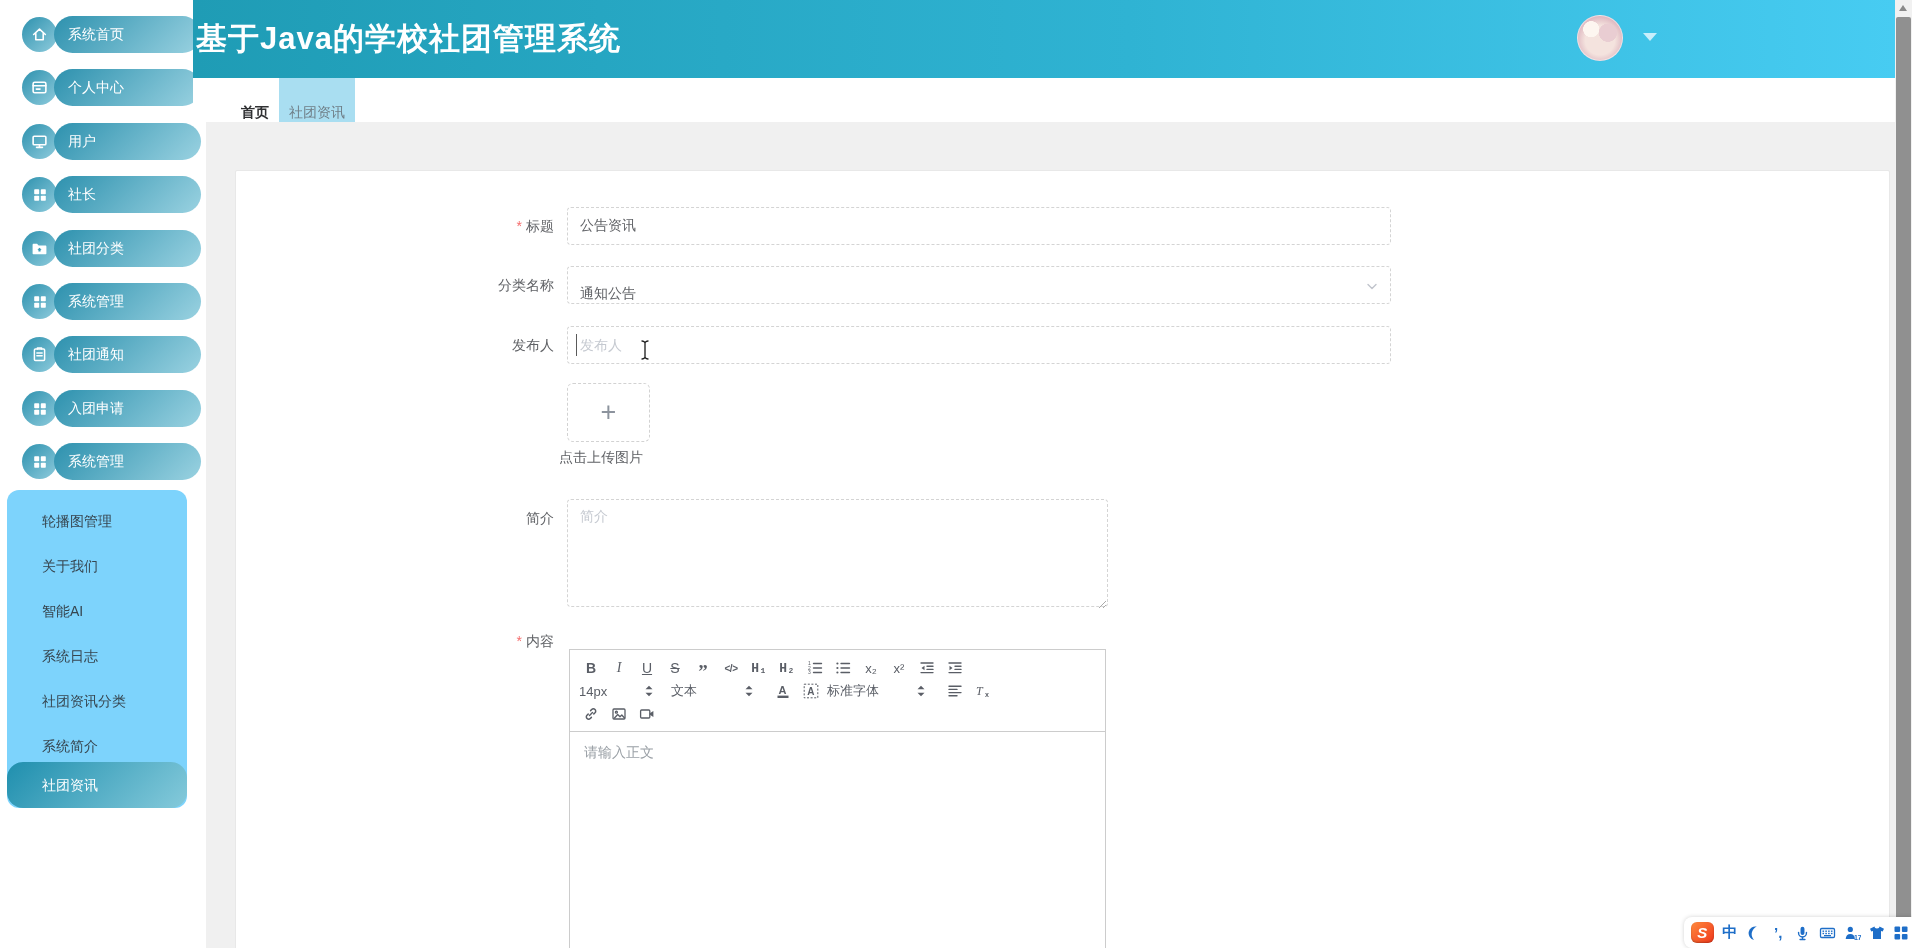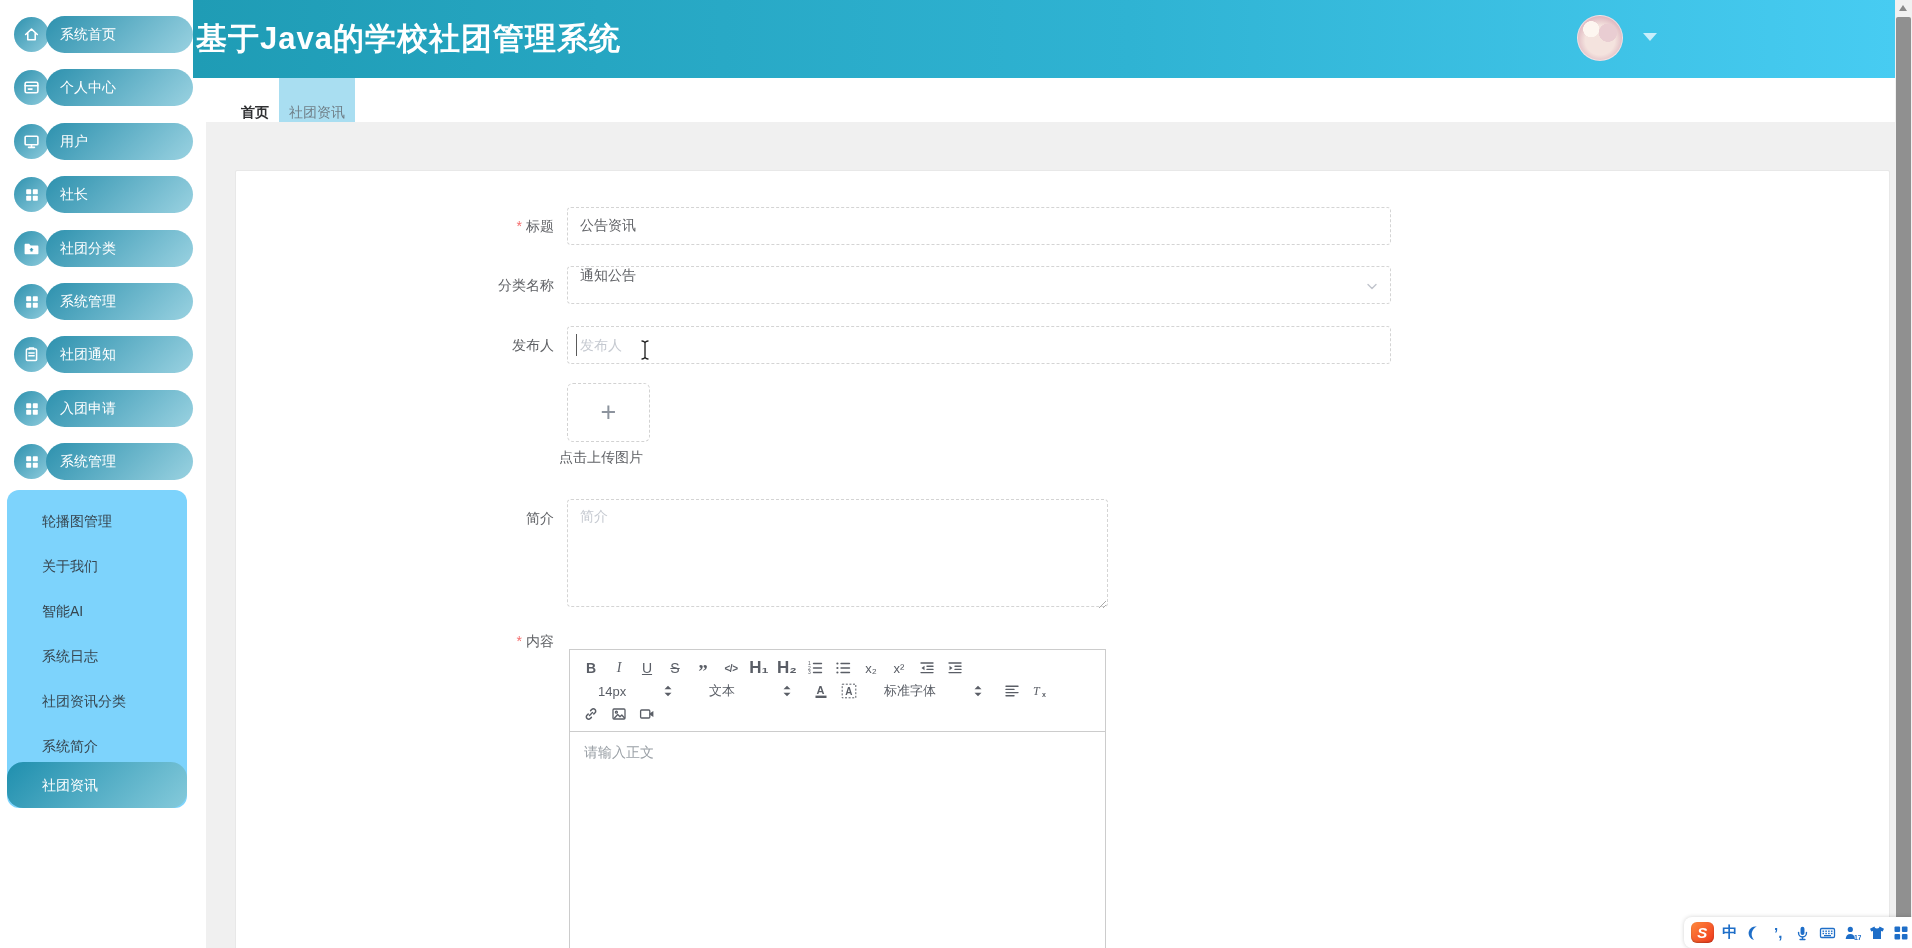--- a/index.html
+++ b/index.html
@@ -29,21 +29,21 @@
   .content{position:absolute;left:206px;top:122px;width:1702px;height:826px;background:#f0f0f0;}
   .card{position:absolute;left:29px;top:48px;width:1653px;height:790px;background:#fff;
         border:1px solid #e8e8e8;border-radius:2px;}
 
   .f-label{position:absolute;left:0;width:318px;text-align:right;font-size:14px;color:#606266;line-height:38px;white-space:nowrap;}
   .req{color:#f56c6c;margin-right:4px;}
   .f-input{position:absolute;left:331px;width:824px;height:38px;border:1px dashed #d4d4d4;border-radius:4px;
            box-sizing:border-box;font-size:14px;color:#606266;padding:0 12px;background:#fff;outline:none;
            font-family:"Liberation Sans","DejaVu Sans",sans-serif;}
   .f-input::placeholder{color:#c6cad1;}
-  .f-select{display:flex;align-items:flex-start;cursor:pointer;}
+  .f-select{display:flex;align-items:flex-end;cursor:pointer;}
   .sel-arrow{position:absolute;right:10px;top:11px;width:16px;height:16px;color:#c0c4cc;}
   .input-caret{position:absolute;left:340px;top:163px;width:1px;height:22px;background:#5a5a5a;}
 
   .upload-box{position:absolute;left:331px;top:212px;width:81px;height:57px;border:1px dashed #d2d2d2;border-radius:6px;
               display:flex;align-items:center;justify-content:center;color:#8c939d;font-size:27px;font-weight:300;cursor:pointer;background:#fff;}
   .upload-hint{position:absolute;left:323px;top:278px;font-size:14px;color:#606266;}
 
   .f-textarea{position:absolute;left:331px;top:328px;width:541px;height:108px;border:1px dashed #d4d4d4;border-radius:4px;
               box-sizing:border-box;padding:8px 12px;font-size:14px;color:#606266;resize:none;outline:none;
               font-family:"Liberation Sans","DejaVu Sans",sans-serif;background:#fff;}
@@ -55,32 +55,32 @@
   .ed-toolbar{padding:6px 9px 5px 9px;border-bottom:1px solid #ccc;}
   .ed-row{display:flex;align-items:center;height:22px;margin:1px 0;}
   .ed-btn{display:inline-flex;align-items:center;justify-content:center;min-width:24px;height:20px;margin-right:4px;
           color:#5a5e66;font-size:14px;cursor:pointer;}
   .g-b{font-weight:bold;}
   .g-i{font-style:italic;font-family:"Liberation Serif","DejaVu Serif",serif;}
   .g-u{text-decoration:underline;}
   .g-s{text-decoration:line-through;}
   .g-q{font-family:"Liberation Serif","DejaVu Serif",serif;font-weight:900;font-size:19px;line-height:8px;padding-top:8px;}
   .g-code{font-size:10px;font-weight:bold;letter-spacing:-0.5px;}
-  .g-h{font-weight:bold;font-size:17px;}
+  .g-h{font-weight:bold;font-size:13px;font-family:Liberation Mono, monospace;}
   .g-x{font-size:13px;}
   .ed-select{display:inline-flex;align-items:center;justify-content:space-between;height:20px;margin-right:16px;
-             color:#5a5e66;font-size:13px;cursor:pointer;margin-left:19px;}
+             color:#5a5e66;font-size:13px;cursor:pointer;}
   .ed-btn[data-name="size-select"]{width:76px;justify-content:space-between;}
   .ed-btn[data-name="heading-select"]{width:84px;justify-content:space-between;}
   .ed-btn[data-name="font-select"]{width:100px;justify-content:space-between;}
   .ed-body{padding:12px 14px;font-size:14px;color:#9aa0a6;}
 
   
   .sidebar{position:absolute;left:0;top:0;width:193px;height:948px;background:#fff;}
-  .sb-item{position:absolute;left:8px;width:193px;height:37px;cursor:pointer;border-radius:10px;}
+  .sb-item{position:absolute;left:16px;width:193px;height:37px;cursor:pointer;border-radius:10px;}
   .sb-ico{position:absolute;left:6px;top:1px;width:35px;height:35px;border-radius:50%;
           background:linear-gradient(135deg,#2d91ae 0%,#8fccdd 100%);color:#fff;
           display:flex;align-items:center;justify-content:center;}
   .sb-pill{position:absolute;left:38px;top:0;width:147px;height:37px;border-radius:18.5px;
            background:linear-gradient(135deg,#2d91ae 0%,#9ad2e1 100%);display:flex;align-items:center;}
   .sb-label{color:#fff;font-size:14px;padding-left:14px;white-space:nowrap;}
   .submenu{position:absolute;left:7px;top:490px;width:180px;height:318px;background:#7dd3fc;border-radius:12px;}
   .sm-item{position:absolute;left:0;width:180px;height:30px;line-height:30px;font-size:14px;color:#36454f;
            padding-left:35px;box-sizing:border-box;cursor:pointer;white-space:nowrap;}
   .sm-selected{position:absolute;left:0;top:272px;width:180px;height:46px;border-radius:16px;

